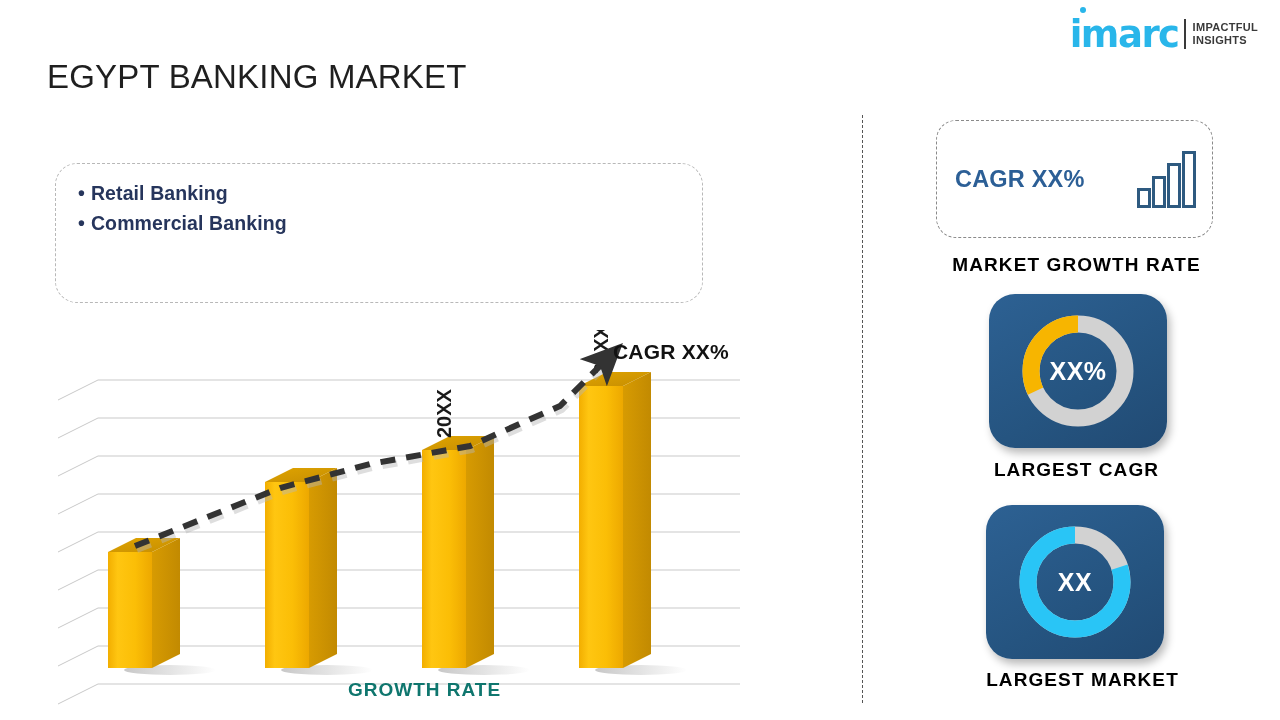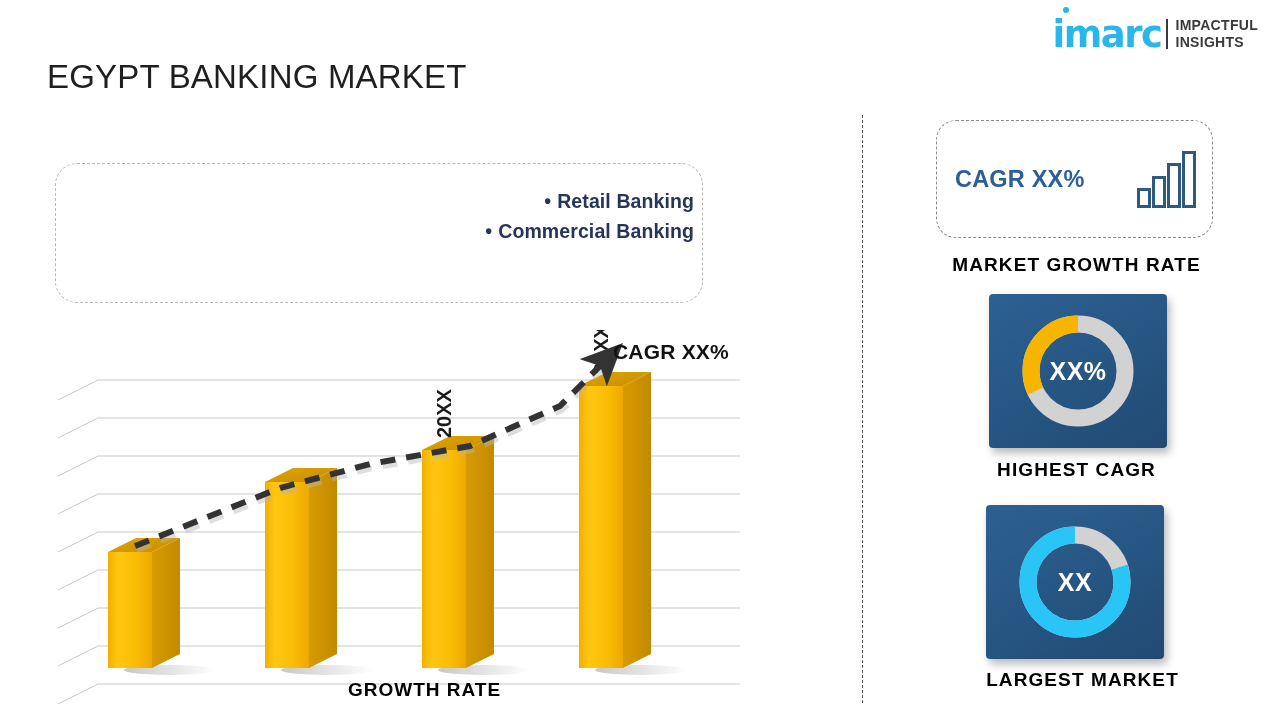--- a/index.html
+++ b/index.html
@@ -53,21 +53,21 @@
     background: #3a3a3a;
     margin: 0 7px 0 5px;
   }
   .logo-tag {
     display: flex;
     flex-direction: column;
     justify-content: center;
     line-height: 1.22;
   }
   .logo-tag span {
-    font-size: 14px;
+    font-size: 11px;
     font-weight: bold;
     letter-spacing: 0.3px;
     color: #3a3a3a;
   }
 
   
   .page-title {
     position: absolute;
     left: 47px;
     top: 58px;
@@ -94,24 +94,23 @@
     position: absolute;
     left: 55px;
     top: 163px;
     width: 648px;
     height: 140px;
     border: 1.4px dashed #b8b8b8;
     border-radius: 22px;
     box-sizing: border-box;
   }
   .types-list {
-    margin: 8px;
+    margin: 0;
     padding: 14px 0 0 22px;
     list-style: none;
-    text-align: right;
   }
   .types-list li {
     font-size: 19.5px;
     font-weight: bold;
     color: #26355c;
     line-height: 1.56;
     letter-spacing: 0.1px;
   }
   .types-list li .bullet { margin-right: 6px; }
 
@@ -133,21 +132,21 @@
     width: 760px;
     height: 390px;
   }
   .chart-svg { display: block; }
   .chart-xlabel {
     position: absolute;
     left: 348px;
     top: 679px;
     font-size: 19px;
     font-weight: bold;
-    color: #000000;
+    color: #0f766e;
     letter-spacing: 1px;
   }
   .cagr-callout {
     position: absolute;
     left: 613px;
     top: 340px;
     font-size: 21px;
     font-weight: bold;
     color: #121212;
     letter-spacing: 0.2px;
@@ -196,21 +195,21 @@
     width: 393px;
     height: 720px;
     pointer-events: none;
   }
   .panel-label-wrap .panel-label { pointer-events: auto; }
 
   .donut-card {
     position: absolute;
     width: 178px;
     height: 154px;
-    border-radius: 4px;
+    border-radius: 26px;
     background: linear-gradient(150deg, #2d6193 0%, #255480 60%, #214a73 100%);
     box-shadow: 3px 5px 9px rgba(0,0,0,0.28);
   }
   #donut-card-1 { left: 989px; top: 294px; }
   #donut-card-2 { left: 986px; top: 505px; text-align: center; }
   .donut-svg {
     position: absolute;
     left: 50%;
     top: 50%;
     transform: translate(-50%, -50%);
@@ -361,17 +360,17 @@
   <div class="donut-card" id="donut-card-2">
     <svg class="donut-svg" width="124" height="124" viewBox="0 0 124 124">
       <circle cx="62" cy="62" r="47" fill="none" stroke="#D2D2D2" stroke-width="17"></circle>
       <circle cx="62" cy="62" r="47" fill="none" stroke="#29C5F6" stroke-width="17" stroke-dasharray="236.3 59.0" transform="rotate(-90 62 62) scale(1,-1) translate(0,-124)"></circle>
     </svg>
     <div class="donut-center-text">XX</div>
   </div>
 
   <div class="panel-label-wrap">
     <div class="panel-label" id="label-growth">MARKET GROWTH RATE</div>
-    <div class="panel-label" id="label-highest">HIGHEST CAGR</div>
+    <div class="panel-label" id="label-highest">LARGEST CAGR</div>
     <div class="panel-label" id="label-largest">LARGEST MARKET</div>
   </div>
 
 </div>
 
 </body></html>

